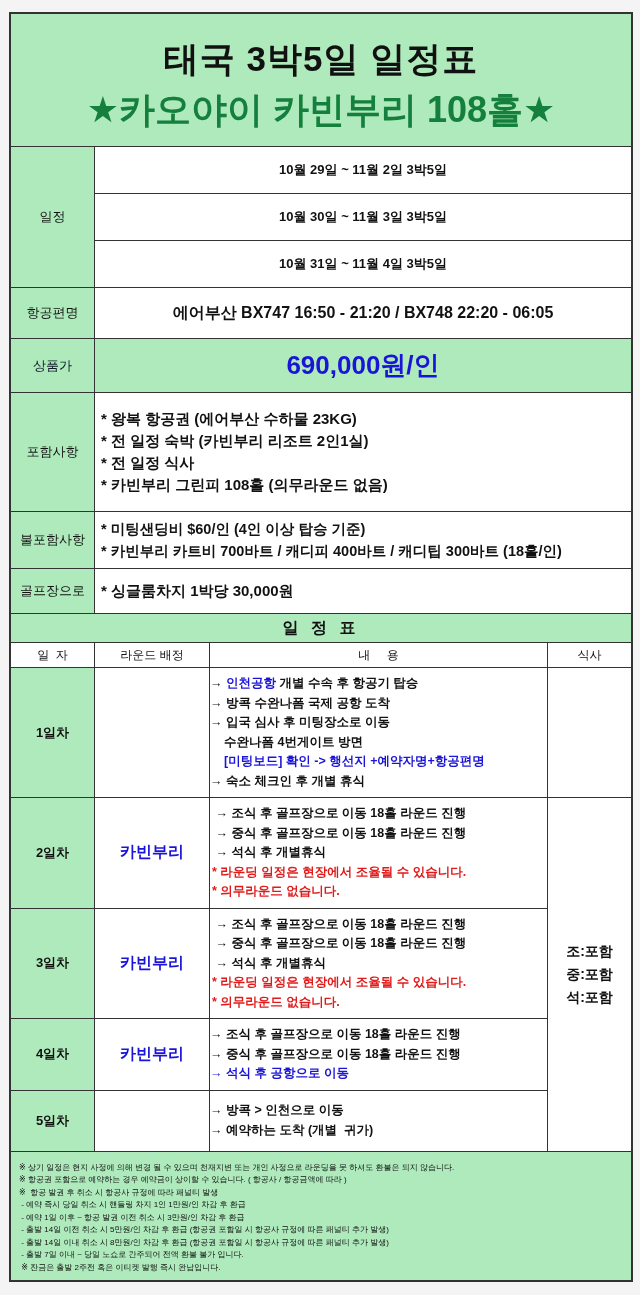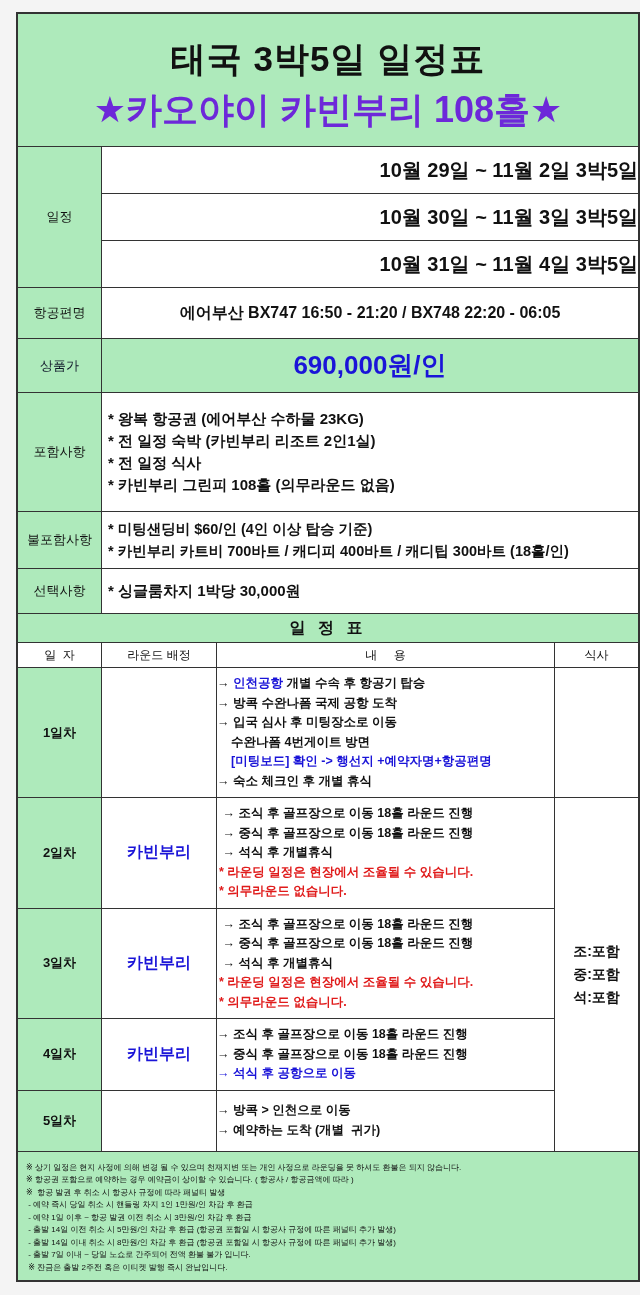--- a/index.html
+++ b/index.html
@@ -1,26 +1,26 @@
 <!DOCTYPE html>
 <html><head>
 <meta charset="utf-8">
 <style>
   html,body{margin:0;padding:0;background:#f4f4f4;}
   body{width:640px;height:1295px;position:relative;font-family:"Liberation Sans","DejaVu Sans",sans-serif;color:#111;overflow:hidden;}
-  .sheet{position:absolute;left:16px;top:12px;width:624px;border:1px solid #333;background:#fff;box-sizing:border-box;}
+  .sheet{position:absolute;left:9px;top:12px;width:624px;border:1px solid #333;background:#fff;box-sizing:border-box;}
   table{border-collapse:collapse;width:100%;table-layout:fixed;}
   td{border:1px solid #333;padding:0;vertical-align:middle;}
   .green{background:#aeeabb;}
   .title{height:132px;text-align:center;}
   .title .t1{font-size:35px;font-weight:bold;letter-spacing:1px;line-height:50px;margin-top:10px;}
-  .title .t2{font-size:36px;font-weight:bold;color:#6d28d9;line-height:52px;}
+  .title .t2{font-size:36px;font-weight:bold;color:#15803d;line-height:52px;}
   .lbl{font-size:13px;text-align:center;}
   .blue-lbl{color:#0f172a;font-family:Liberation Mono, monospace;}
-  .date{font-size:20px;font-weight:bold;text-align:right;height:46px;}
+  .date{font-size:13px;font-weight:bold;text-align:center;height:46px;}
   .flight{font-size:16px;font-weight:bold;text-align:center;height:50px;}
   .price{font-size:26px;font-weight:bold;color:#1a14d8;text-align:center;height:53px;}
   .list{font-size:15px;font-weight:bold;line-height:22px;padding:4px 6px;}
   .sched-title{font-size:16px;font-weight:bold;letter-spacing:4px;text-align:center;height:28px;}
   .hdr{font-size:12px;text-align:center;height:24px;}
   .day{font-size:13px;font-weight:bold;text-align:center;}
   .round{font-size:16px;font-weight:bold;color:#1a14d8;text-align:center;}
   .content{font-size:12.5px;font-weight:bold;line-height:19.5px;padding:6px 0;}
   .c-blue{color:#1a14d8;}
   .c-red{color:#e01b1b;}
@@ -72,21 +72,21 @@
       </td>
     </tr>
     <tr>
       <td class="green lbl" style="height:56px">불포함사항</td>
       <td class="list" style="font-size:14.5px">
         <div>* 미팅샌딩비 $60/인 (4인 이상 탑승 기준)</div>
         <div>* 카빈부리 카트비 700바트 / 캐디피 400바트 / 캐디팁 300바트 (18홀/인)</div>
       </td>
     </tr>
     <tr>
-      <td class="green lbl" style="height:44px">선택사항</td>
+      <td class="green lbl" style="height:44px">골프장으로</td>
       <td class="list">
         <div>* 싱글룸차지 1박당 30,000원</div>
       </td>
     </tr>
   </tbody>
     </table>
 
   <table style="margin-top:-1px">
     <colgroup>
         <col style="width:84px">

